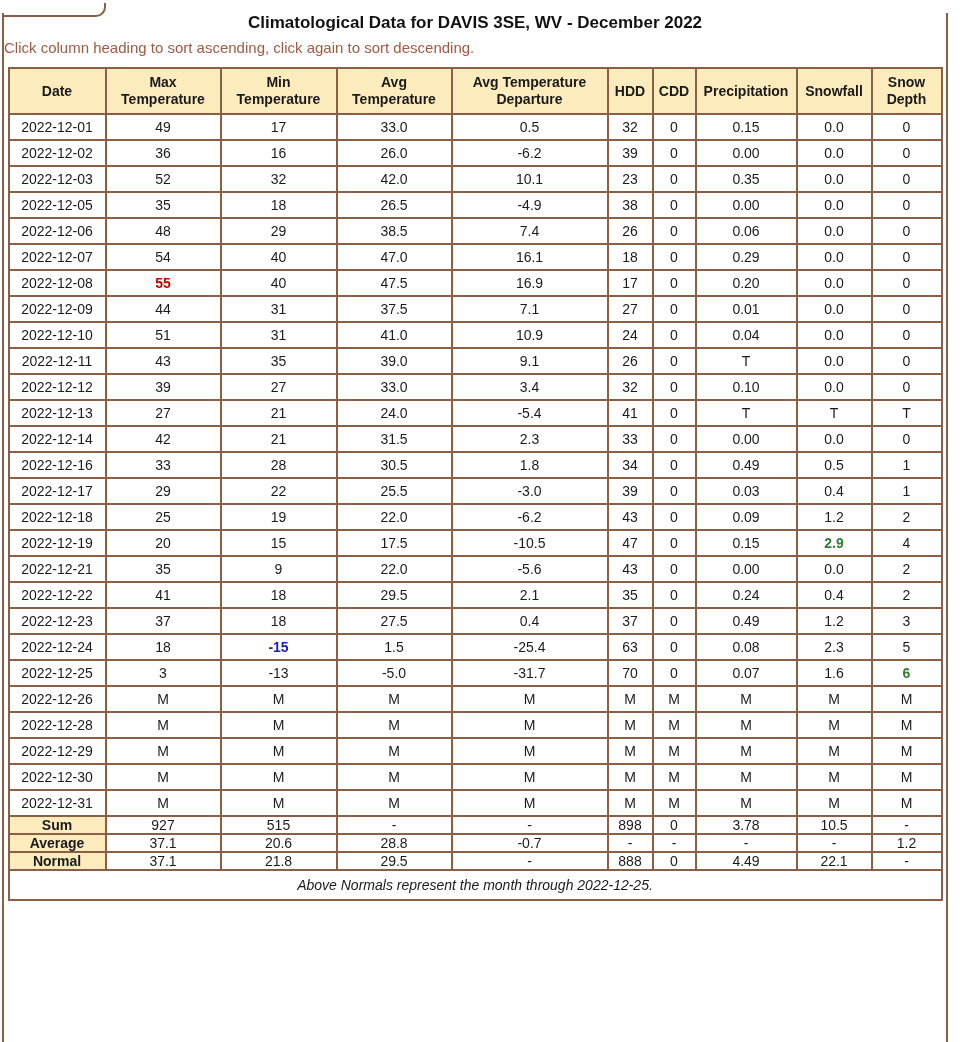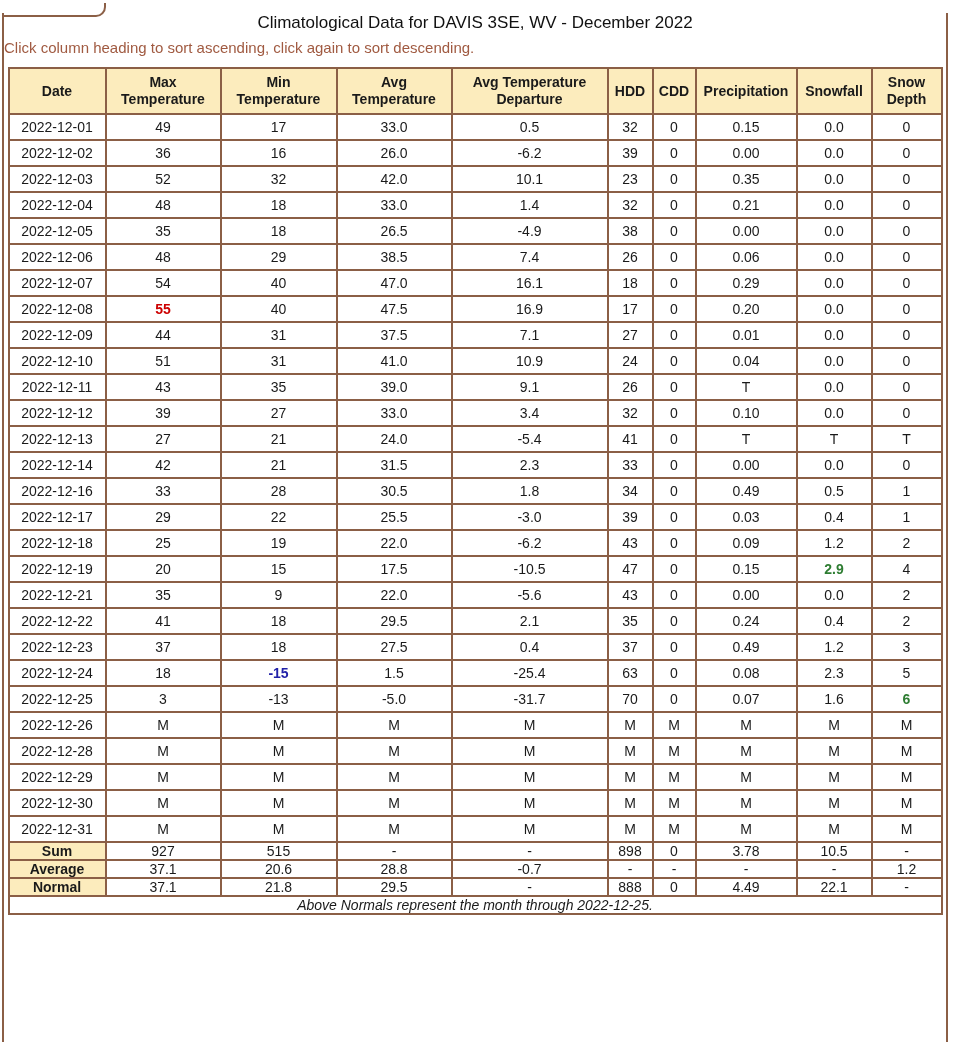--- a/index.html
+++ b/index.html
@@ -22,21 +22,21 @@
   }
   .tab-notch{
     position:absolute;
     top:-10px;left:-2px;
     width:104px;height:14px;
     border-bottom:2px solid var(--brown);
     border-right:2px solid var(--brown);
     border-bottom-right-radius:10px;
   }
   .title{
-    font-size:17px;font-weight:normal;text-align:center;
+    font-size:17px;font-weight:bold;text-align:center;
     margin:13px 0 6px 0;color:#111;
   }
   .subtitle{
     font-size:15px;text-align:left;color:#a05a41;margin:0 0 11px 0;
   }
   table.climate{
     border-collapse:collapse;table-layout:fixed;
     margin:0 auto;width:933px;font-size:14px;
   }
   table.climate th, table.climate td{
@@ -51,21 +51,21 @@
     height:46px;padding:2px;
     cursor:pointer;
   }
   tbody.daily td{height:26px;}
   tbody.summary td{height:16px;font-size:14px;}
   tbody.summary td.label{background:var(--wheat);font-weight:bold;}
   td.red{color:#cc0000;font-weight:bold;}
   td.blue{color:#2121a8;font-weight:bold;border-radius:13px;}
   td.green{color:#2e7d32;font-weight:bold;}
   td.footnote{
-    font-style:italic;font-size:14px;height:18px;padding:0;
+    font-style:italic;font-size:14px;height:30px;padding:0;
   }
   
   col.c-date{width:97px;}  col.c-max{width:115px;} col.c-min{width:116px;}
   col.c-avg{width:115px;}  col.c-dep{width:156px;} col.c-hdd{width:45px;}
   col.c-cdd{width:43px;}   col.c-pcp{width:101px;} col.c-snf{width:75px;}
   col.c-dep2{width:70px;}
 </style>
 </head>
 <body>
 
@@ -133,32 +133,20 @@
           <td>32</td>
           <td>42.0</td>
           <td>10.1</td>
           <td>23</td>
           <td>0</td>
           <td>0.35</td>
           <td>0.0</td>
           <td>0</td>
         </tr>
         <tr>
-          <td>2022-12-04</td>
-          <td>48</td>
-          <td>18</td>
-          <td>33.0</td>
-          <td>1.4</td>
-          <td>32</td>
-          <td>0</td>
-          <td>0.21</td>
-          <td>0.0</td>
-          <td>0</td>
-        </tr>
-        <tr>
           <td>2022-12-05</td>
           <td>35</td>
           <td>18</td>
           <td>26.5</td>
           <td>-4.9</td>
           <td>38</td>
           <td>0</td>
           <td>0.00</td>
           <td>0.0</td>
           <td>0</td>

